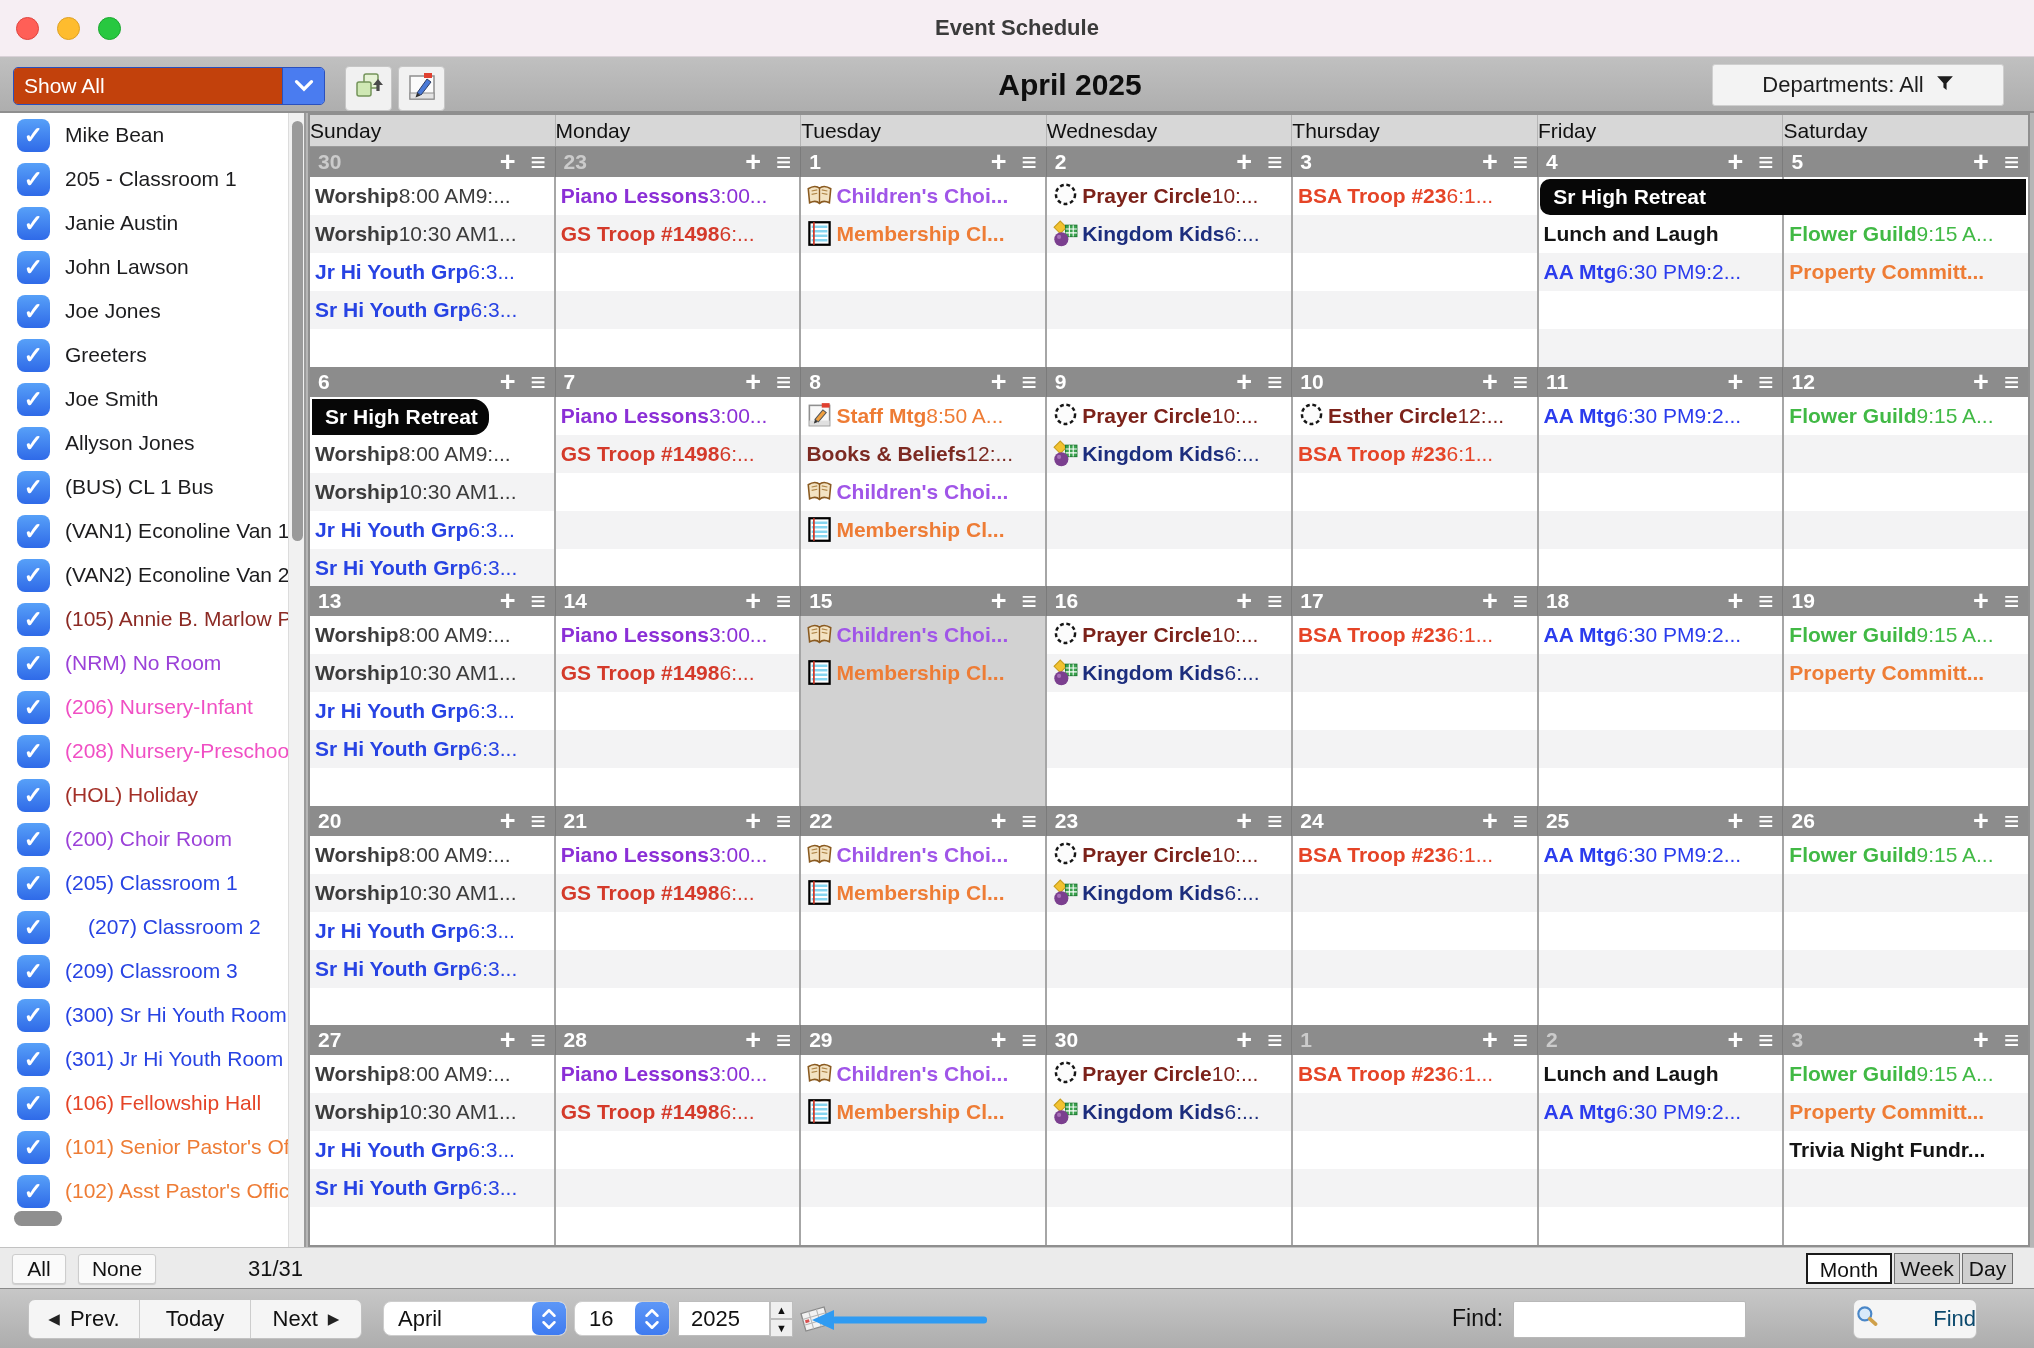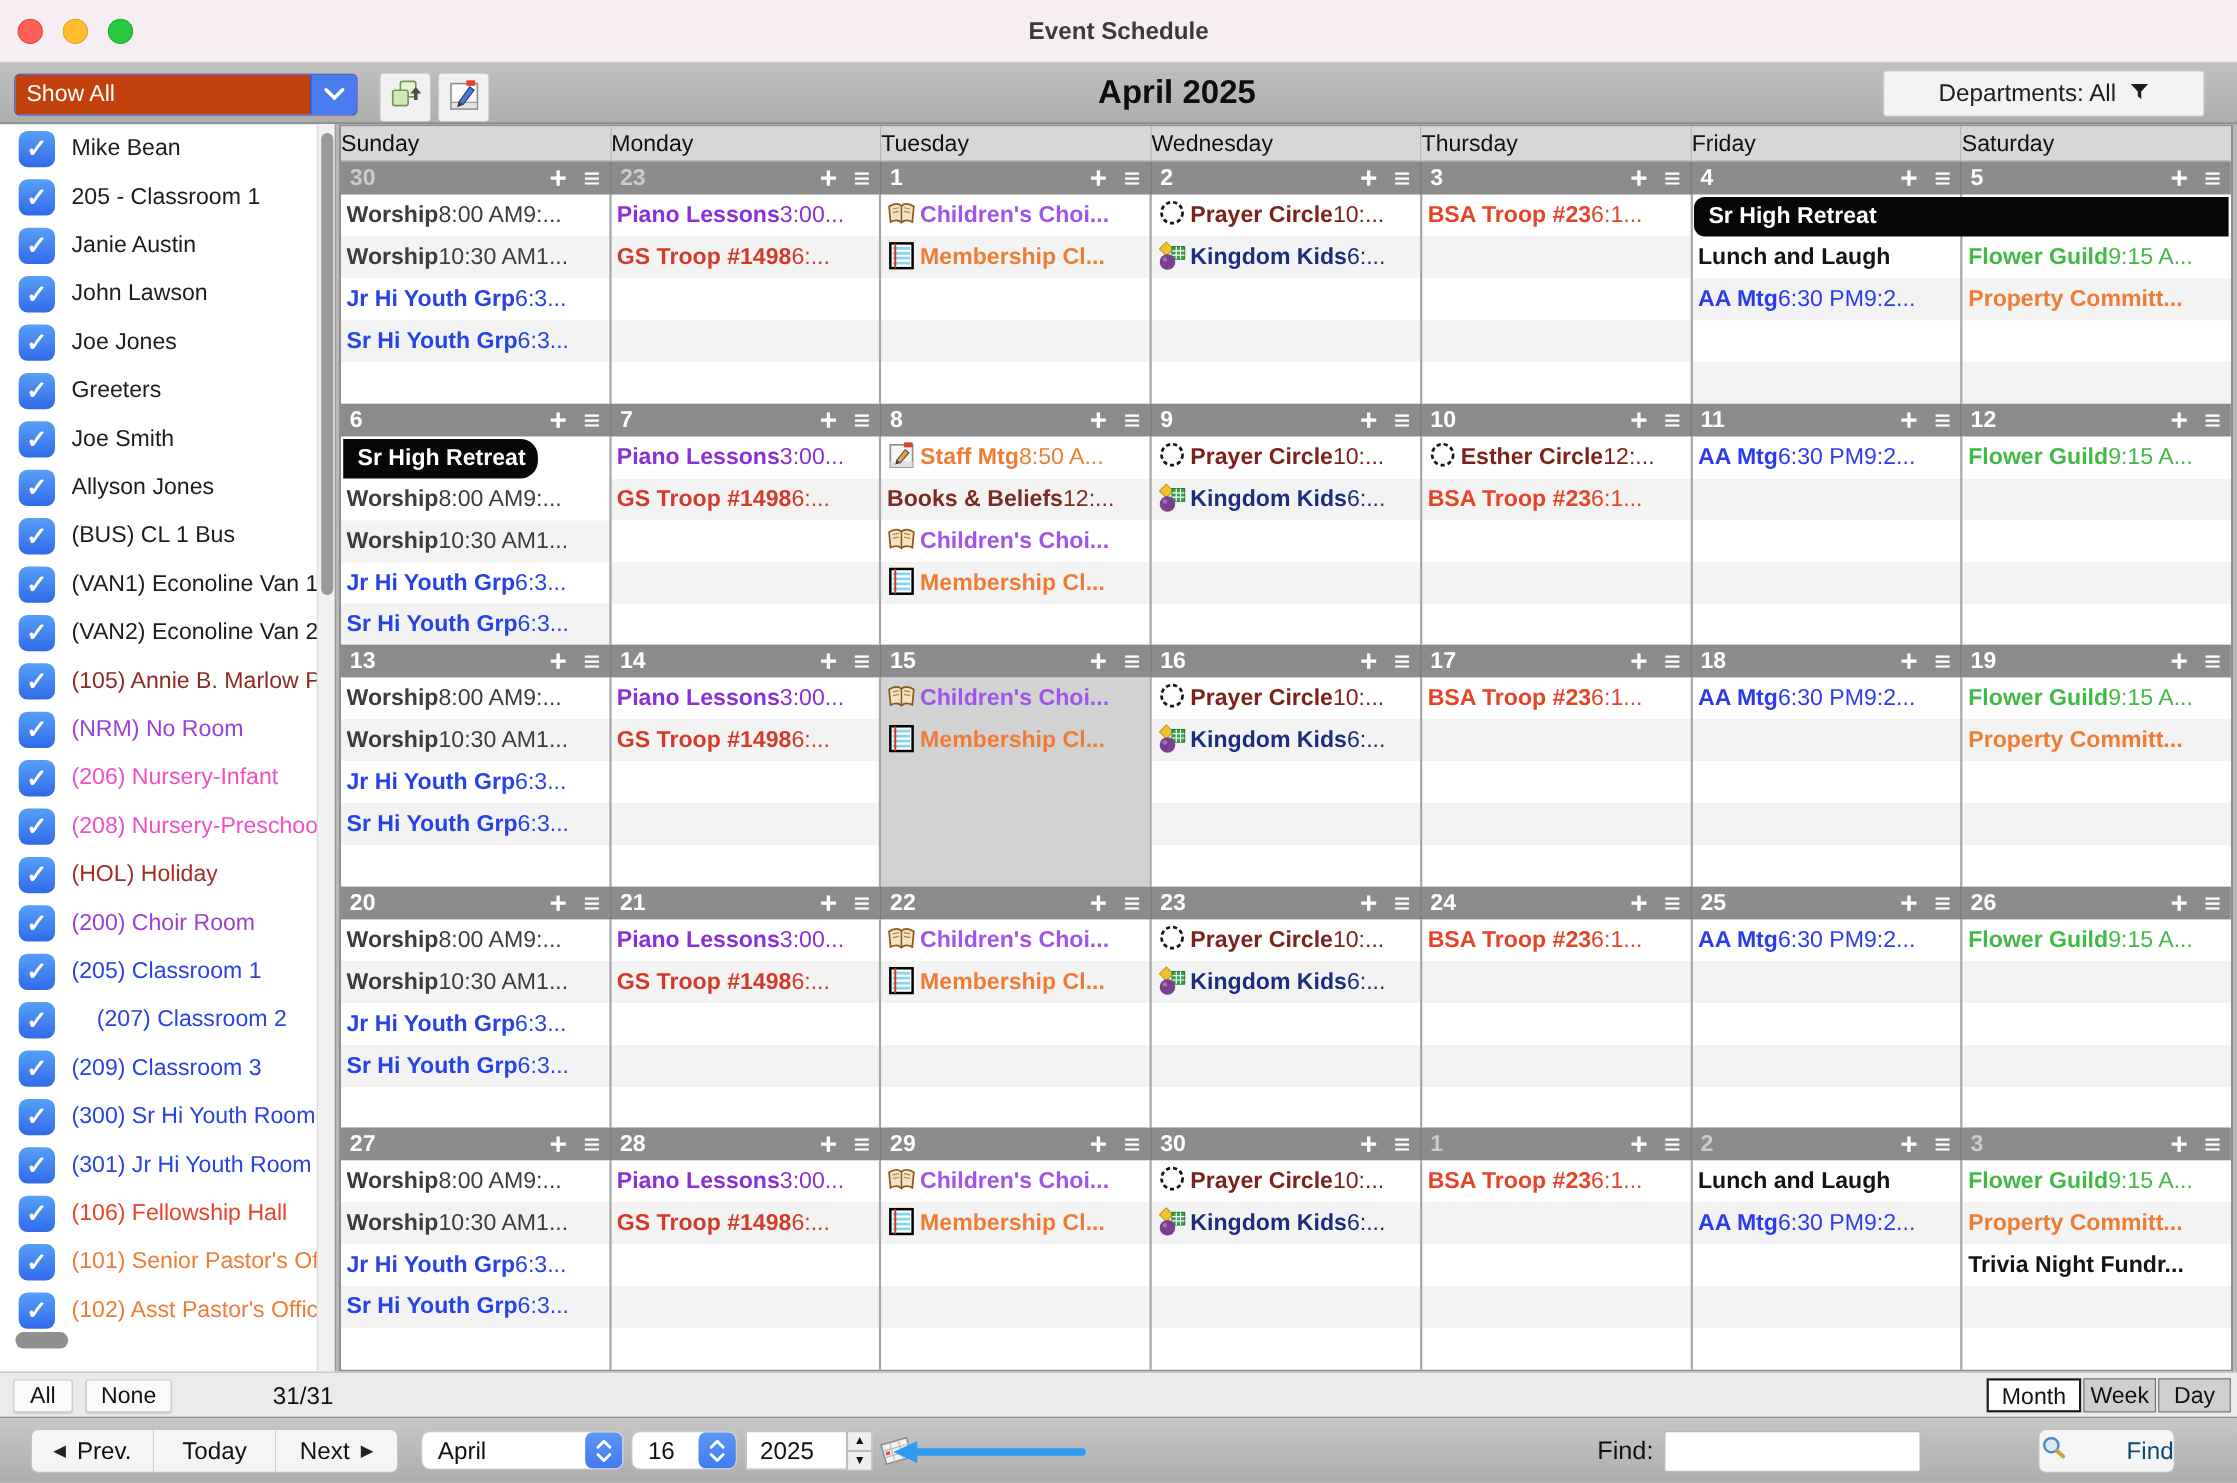--- a/index.html
+++ b/index.html
@@ -63,21 +63,21 @@
   .substrip { position:absolute; left:0; top:1247px; width:2034px; height:41px; background:#ebebeb; border-top:1px solid #c2c2c2; }
   .btn-flat { position:absolute; top:6px; height:30px; background:#fafafa; border:1px solid #cdcdcd; border-radius:3px; font-size:21px; color:#111; text-align:center; line-height:28px; box-shadow:0 1px 1px rgba(0,0,0,0.12); }
   #btn-all  { left:12px; width:54px; }
   #btn-none { left:78px; width:78px; }
   .res-count { position:absolute; left:248px; top:8px; font-size:22px; color:#111; }
   .viewbtn { position:absolute; top:5px; height:31px; font-size:21px; color:#111; text-align:center; line-height:29px; }
   .viewbtn.sel { background:#fff; border:2px solid #1a1a1a; }
   .viewbtn.unsel { background:#cfcfcf; border:1px solid #6f6f6f; }
   #view-0 { left:1806px; width:86px; }
   #view-1 { left:1894px; width:66px; }
-  #view-2 { left:1962px; width:66px; }
+  #view-2 { left:1962px; width:51px; }
 
   
   .bottombar { position:absolute; left:0; top:1288px; width:2034px; height:60px; background:linear-gradient(#c7c7c7,#adadad); border-top:1px solid #8a8a8a; }
   .seg { position:absolute; left:28px; top:10px; width:334px; height:40px; background:#f5f5f5; border:1px solid #c2c2c2; border-radius:7px; display:flex; overflow:hidden; }
   .seg > div { flex:1; display:flex; align-items:center; justify-content:center; gap:10px; font-size:22px; color:#111; border-left:1px solid #cdcdcd; }
   .seg > div:first-child { border-left:none; }
   .tri { font-size:15px; color:#222; }
   .combo { position:absolute; top:12px; height:35px; background:#fff; border:1px solid #cdcdcd; border-radius:8px; display:flex; overflow:hidden; }
   #combo-month { left:383px; width:184px; }
   #combo-day   { left:574px; width:96px; }

